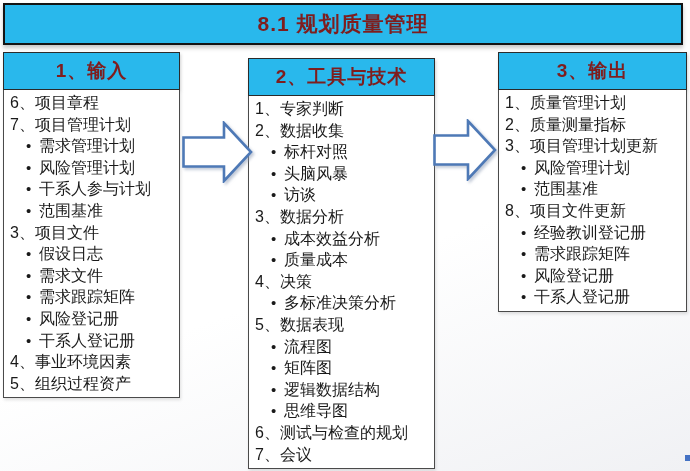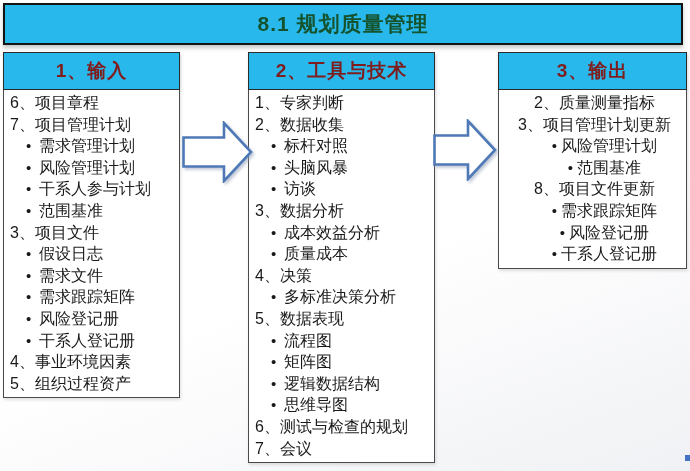--- a/index.html
+++ b/index.html
@@ -20,29 +20,29 @@
     left: 3px; top: 3px;
     width: 676px; height: 38px;
     background: #29b8ec;
     border: 2px solid #141414;
     box-shadow: 0 3px 4px rgba(130,130,130,0.45);
     display: flex;
     align-items: center;
     justify-content: center;
   }
   .title-bar .title-text {
-    color: #14532d;
+    color: #7f1d1d;
     font-size: 21px;
     font-weight: bold;
     letter-spacing: 1px;
   }
   .column { position: absolute; top: 52px; }
   .col-1 { left: 3px;   width: 177px; }
-  .col-2 { left: 248px; width: 187px; }
-  .col-3 { left: 498px; width: 189px; text-align: center; }
+  .col-2 { left: 248px; width: 187px; margin-top: 6px; }
+  .col-3 { left: 498px; width: 189px; }
   .col-header {
     height: 36px;
     background: #29b8ec;
     border: 1.5px solid #2b2b2b;
     box-shadow: 1px 2px 3px rgba(0,0,0,0.18);
     display: flex;
     align-items: center;
     justify-content: center;
   }
   .col-header span {
@@ -149,25 +149,27 @@
         </ul>
     </div>
   </div>
 
   <div class="column col-3">
     <div class="col-header">
       <span>3、输出</span>
     </div>
     <div class="col-body">
       <ul>
+          <li class="num"><span>1、质量管理计划</span></li>
           <li class="num"><span>2、质量测量指标</span></li>
           <li class="num"><span>3、项目管理计划更新</span></li>
           <li class="sub"><span class="bullet">•</span><span>风险管理计划</span></li>
           <li class="sub"><span class="bullet">•</span><span>范围基准</span></li>
           <li class="num"><span>8、项目文件更新</span></li>
+          <li class="sub"><span class="bullet">•</span><span>经验教训登记册</span></li>
           <li class="sub"><span class="bullet">•</span><span>需求跟踪矩阵</span></li>
           <li class="sub"><span class="bullet">•</span><span>风险登记册</span></li>
           <li class="sub"><span class="bullet">•</span><span>干系人登记册</span></li>
         </ul>
     </div>
   </div>
 
   <svg class="arrow arrow-1" width="71" height="62" viewBox="0 0 71 62">
     <polygon points="1.5,16.5 42,16.5 42,2 69,31 42,60 42,45.5 1.5,45.5" fill="#ffffff" stroke="#4e79b6" stroke-width="2.6" stroke-linejoin="miter"></polygon>
   </svg>

